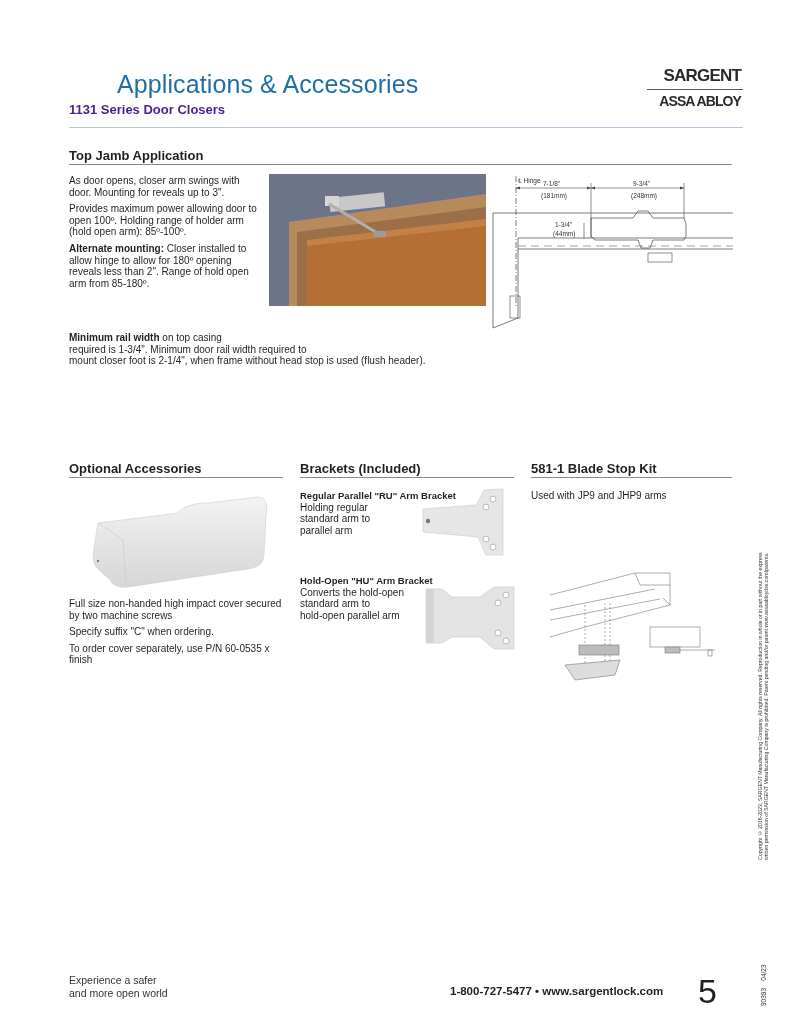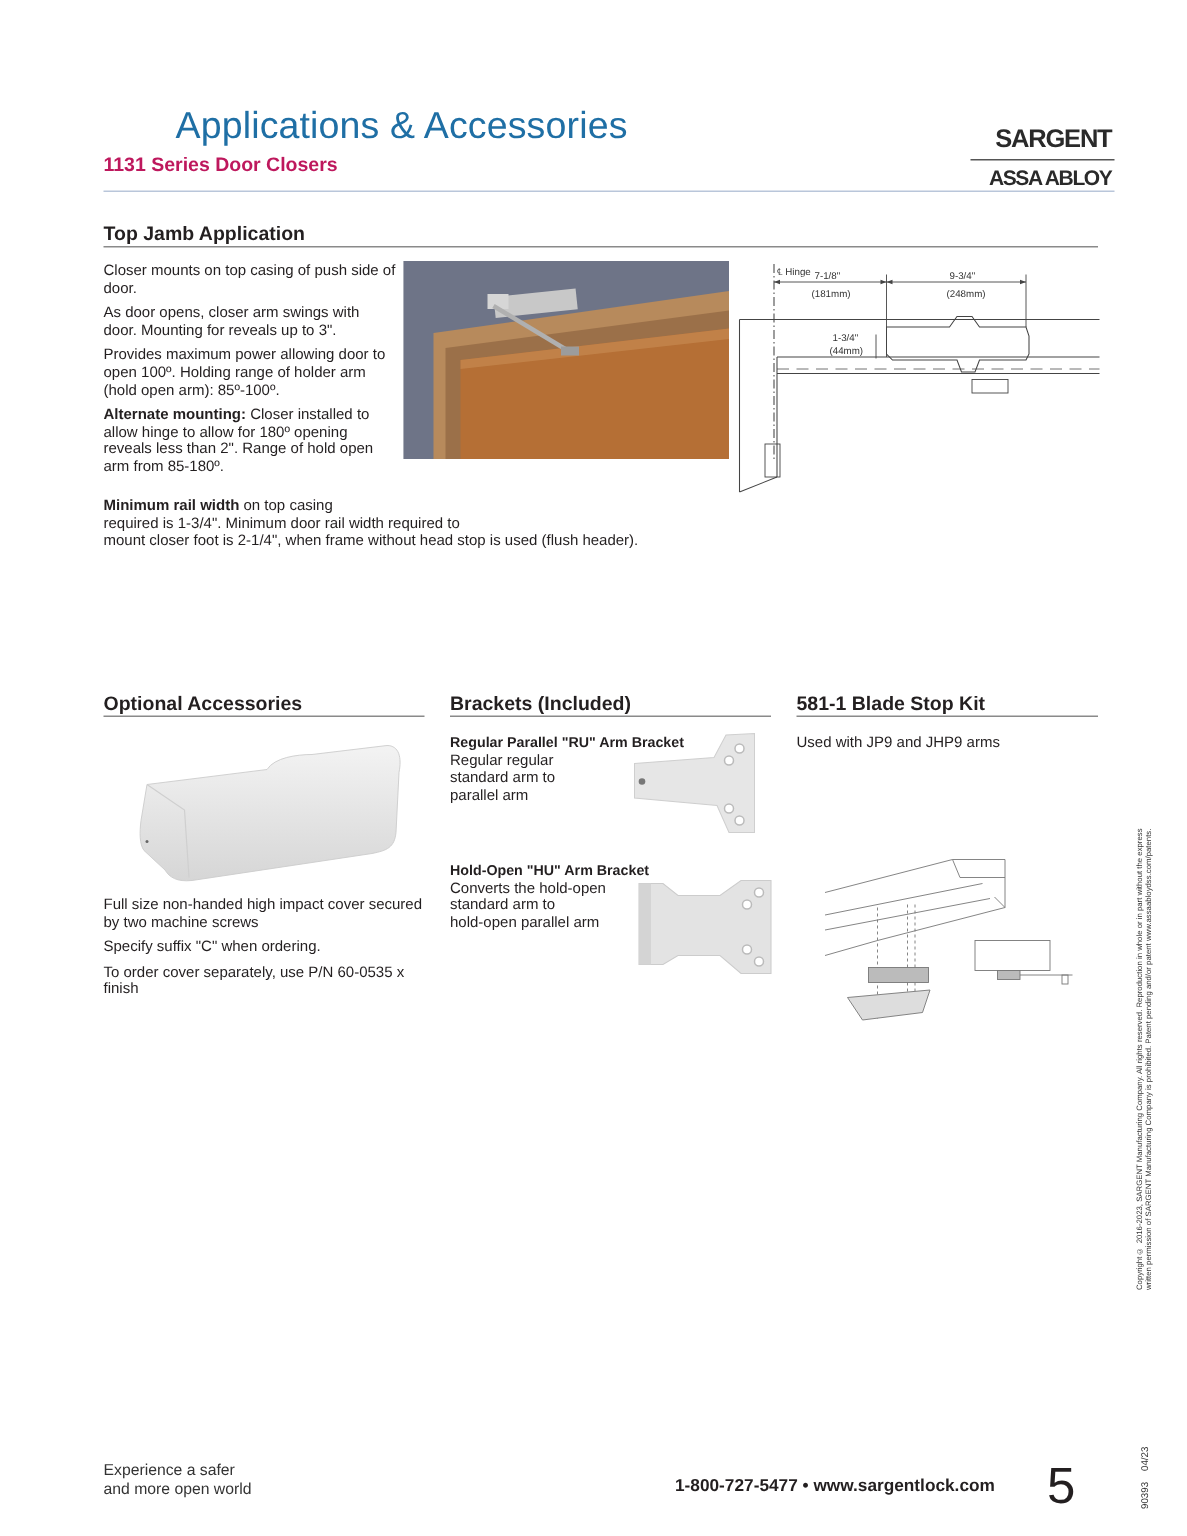--- a/index.html
+++ b/index.html
@@ -1,23 +1,23 @@
 <!DOCTYPE html>
 <html><head>
 <meta charset="utf-8">
 <style>
   * { box-sizing: border-box; margin: 0; padding: 0; }
   html, body { width: 791px; height: 1024px; background: #ffffff; overflow: hidden; }
   body { position: relative; font-family: "Liberation Sans", sans-serif; color: #231f20; }
   .abs { position: absolute; }
   .title { left: 69px; top: 70px; font-size: 25px; color: #1f6fa5; font-weight: normal; letter-spacing: 0.1px; margin-left: 48px; }
-  .subtitle { left: 69px; top: 102px; font-size: 13px; font-weight: bold; color: #be185d; }
+  .subtitle { left: 69px; top: 102px; font-size: 13px; font-weight: bold; color: #4c1d95; }
   .header-rule { left: 69px; top: 127px; width: 674px; height: 1px; background: #b9c6da; }
   .logo { left: 645px; top: 66px; width: 100px; }
-  .logo-top { font-size: 17px; font-weight: bold; letter-spacing: -0.8px; color: #2a2a2a; text-align: right; padding-right: 4px; margin-top: 17px; }
+  .logo-top { font-size: 17px; font-weight: bold; letter-spacing: -0.8px; color: #2a2a2a; text-align: right; padding-right: 4px; }
   .logo-rule { height: 1px; background: #555; margin: 3px 0 3px 2px; width: 96px; }
   .logo-bottom { font-size: 14px; font-weight: bold; letter-spacing: -0.9px; color: #2a2a2a; text-align: right; padding-right: 4px; }
 
   .sec-head { font-size: 13px; font-weight: bold; color: #231f20; }
   .sec-rule { height: 1px; background: #8a8a8a; }
 
   .body-text { font-size: 10px; line-height: 11.6px; color: #231f20; }
   .body-text p { margin-bottom: 5px; }
   .body-text b { font-weight: bold; }
 
@@ -38,21 +38,20 @@
   <div class="logo-top">SARGENT</div>
   <div class="logo-rule"></div>
   <div class="logo-bottom">ASSA ABLOY</div>
 </div>
 <div class="abs header-rule"></div>
 
 <div class="abs sec-head" style="left:69px; top:148px;">Top Jamb Application</div>
 <div class="abs sec-rule" style="left:69px; top:164px; width:663px;"></div>
 
 <div class="abs body-text" style="left:69px; top:175px; width:195px;">
-  <p><b></b><span>Closer mounts on top casing of push side of door.</span></p>
   <p><b></b><span>As door opens, closer arm swings with door. Mounting for reveals up to 3".</span></p>
   <p><b></b><span>Provides maximum power allowing door to open 100º. Holding range of holder arm (hold open arm): 85º-100º.</span></p>
   <p><b>Alternate mounting:</b><span> Closer installed to allow hinge to allow for 180º opening reveals less than 2". Range of hold open arm from 85-180º.</span></p>
 </div>
 <div class="abs body-text" style="left:69px; top:332px; width:400px;">
   <div><b>Minimum rail width</b><span> on top casing</span></div>
   <div>required is 1-3/4". Minimum door rail width required to</div>
   <div>mount closer foot is 2-1/4", when frame without head stop is used (flush header).</div>
 </div>
 
@@ -121,21 +120,21 @@
   <p>Full size non-handed high impact cover secured by two machine screws</p>
   <p>Specify suffix "C" when ordering.</p>
   <p>To order cover separately, use P/N 60-0535 x finish</p>
 </div>
 
 <div class="abs sec-head" style="left:300px; top:461px;">Brackets (Included)</div>
 <div class="abs sec-rule" style="left:300px; top:477px; width:214px;"></div>
 
 <div class="abs body-text" style="left:300px; top:490px; width:180px;">
   <div style="font-weight:bold; font-size:9.5px;">Regular Parallel "RU" Arm Bracket</div>
-  <div>Regular regular</div>
+  <div>Holding regular</div>
   <div>standard arm to</div>
   <div>parallel arm</div>
 </div>
 <div class="abs" style="left:418px; top:487px; width:100px; height:70px;">
   <svg width="100" height="70" viewBox="0 0 100 70">
     <path d="M5,22 L58,18 L66,3 L85,2 L85,68 L68,68 L60,50 L5,45 Z" fill="#e6e6e6" stroke="#cfcfcf" stroke-width="0.7"></path>
     <circle cx="10" cy="34" r="2.2" fill="#777"></circle>
     <circle cx="75" cy="12" r="3" fill="#fff" stroke="#bbb"></circle>
     <circle cx="68" cy="20" r="3" fill="#fff" stroke="#bbb"></circle>
     <circle cx="68" cy="52" r="3" fill="#fff" stroke="#bbb"></circle>

